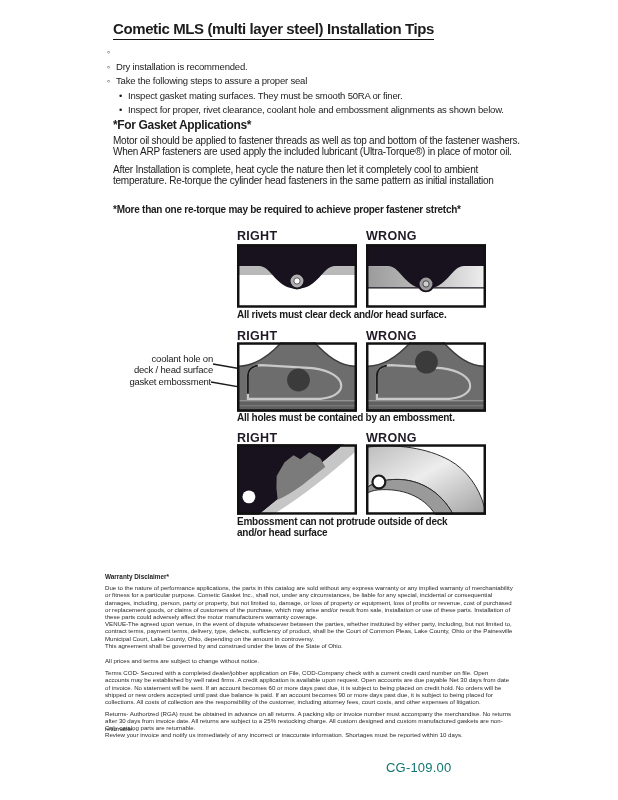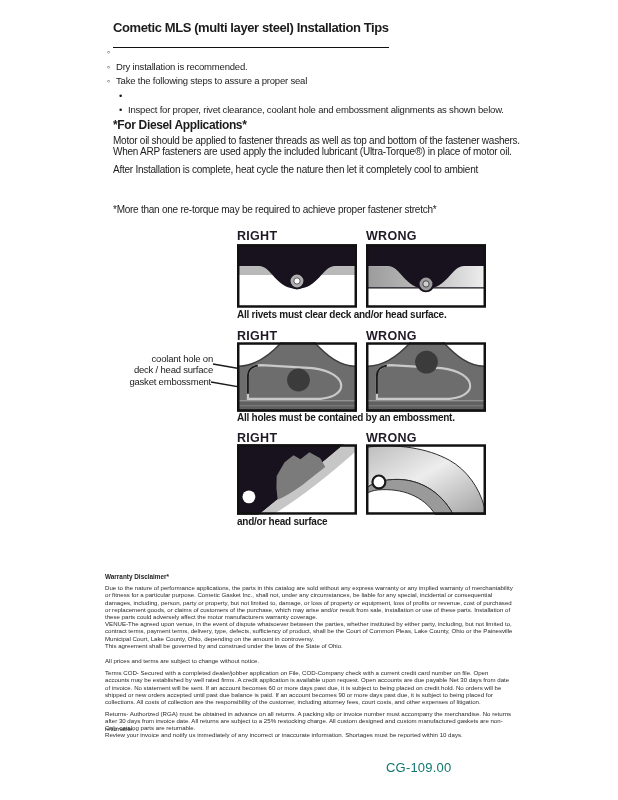--- a/index.html
+++ b/index.html
@@ -2,22 +2,22 @@
 <html><head>
 <meta charset="utf-8">
 <style>
   html,body{margin:0;padding:0;background:#ffffff;}
   .page{
     position:relative;width:618px;height:800px;background:#ffffff;overflow:hidden;
     font-family:"Liberation Sans", sans-serif;color:#1c1c1c;
   }
   .abs{position:absolute;}
   
-  .title{left:113px;top:20px;font-size:13px;font-weight:bold;letter-spacing:-0.4px;
-         border-bottom:1.6px solid #111;padding-bottom:12px;white-space:nowrap;}
+  .title{left:113px;top:20px;font-size:15px;font-weight:bold;letter-spacing:-0.4px;
+         border-bottom:1.6px solid #111;padding-bottom:2px;white-space:nowrap;}
   
   .bullets{left:107px;top:45px;width:500px;font-size:9.5px;letter-spacing:-0.2px;line-height:14.5px;}
   .bl{display:flex;white-space:nowrap;}
   .bl .mk{flex:none;width:9px;font-size:9px;}
   .bl.sub{margin-left:12px;}
   .bl.sub .mk{font-size:9.5px;}
   
   .dheading{left:113px;top:118px;font-size:12px;font-weight:bold;letter-spacing:-0.35px;white-space:nowrap;}
   .para{left:113px;font-size:10px;letter-spacing:-0.25px;line-height:10.8px;white-space:nowrap;}
   
@@ -45,36 +45,38 @@
     <div class="bl">
       <span class="mk">◦</span>
       <span>Dry installation is recommended.</span>
     </div>
     <div class="bl">
       <span class="mk">◦</span>
       <span>Take the following steps to assure a proper seal</span>
     </div>
     <div class="bl sub">
       <span class="mk">•</span>
+      <span>Inspect gasket mating surfaces.  They must be smooth 50RA or finer.</span>
     </div>
     <div class="bl sub">
       <span class="mk">•</span>
       <span>Inspect for proper, rivet clearance, coolant hole and embossment alignments as shown below.</span>
     </div>
   </div>
 
-  <div class="abs dheading">*For Diesel Applications*</div>
+  <div class="abs dheading">*For Gasket Applications*</div>
   <div class="abs para" style="top:136px;">
     <div>Motor oil should be applied to fastener threads as well as top and bottom of the fastener washers.</div>
     <div>When ARP fasteners are used apply the included lubricant (Ultra-Torque®) in place of motor oil.</div>
   </div>
   <div class="abs para" style="top:165px;">
     <div>After Installation is complete, heat cycle the nature then let it completely cool to ambient</div>
-  </div>
-  <div class="abs para" style="top:205px;">*More than one re-torque may be required to achieve proper fastener stretch*</div>
+    <div>temperature. Re-torque the cylinder head fasteners in the same pattern as initial installation</div>
+  </div>
+  <div class="abs para" style="top:205px;font-weight:bold;">*More than one re-torque may be required to achieve proper fastener stretch*</div>
 
   <div class="abs dlabel" style="left:237px;top:229px;">RIGHT</div>
   <div class="abs dlabel" style="left:366px;top:229px;">WRONG</div>
 
   <div class="abs" style="left:237px;top:244px;">
     <svg class="panel" width="120" height="64" viewBox="0 0 121 64">
       <rect x="0" y="0" width="121" height="64" fill="#ffffff"></rect>
       <rect x="0" y="22" width="121" height="9" fill="#b9b9b9"></rect>
       <path d="M0,0 H121 V22 H99 C86,22 82,45 60.5,45 C39,45 35,22 22,22 H0 Z" fill="#18121e"></path>
       <circle cx="60.5" cy="37" r="7.5" fill="#b0b0b0" stroke="#18121e" stroke-width="2"></circle>
@@ -171,20 +173,21 @@
         </linearGradient>
       </defs>
       <rect x="0" y="0" width="121" height="71" fill="#ffffff"></rect>
       <path d="M0,3 C32,-1 62,4 84,16 C102,26 114,44 119,62 L121,71 H88 C76,48 52,32 22,36 C14,37 6,40 0,44 Z" fill="url(#g2)" stroke="#2a2a2a" stroke-width="1"></path>
       <path d="M0,44 C6,40 14,37 22,36 C52,32 76,48 88,71 H70 C58,52 36,44 12,46 C7,46.5 3,48 0,50 Z" fill="#9a9a9a" stroke="#2a2a2a" stroke-width="1"></path>
       <circle cx="13" cy="38" r="6.5" fill="#ffffff" stroke="#1a1a1a" stroke-width="2.2"></circle>
       <rect x="1.25" y="1.25" width="118.5" height="68.5" fill="none" stroke="#111111" stroke-width="2.5"></rect>
     </svg>
   </div>
   <div class="abs caption" style="top:517px;line-height:10.5px;">
+    <div>Embossment can not protrude outside of deck</div>
     <div>and/or head surface</div>
   </div>
 
   <div class="abs fineheading">Warranty Disclaimer*</div>
   <div class="abs fine" style="top:584px;">Due to the nature of performance applications, the parts in this catalog are sold without any express warranty or any implied warranty of merchantability or fitness for a particular purpose. Cometic Gasket Inc., shall not, under any circumstances, be liable for any special, incidental or consequential damages, including, person, party or property, but not limited to, damage, or loss of property or equipment, loss of profits or revenue, cost of purchased or replacement goods, or claims of customers of the purchase, which may arise and/or result from sale, installation or use of these parts. Installation of these parts could adversely affect the motor manufacturers warranty coverage.</div>
   <div class="abs fine" style="top:620px;">
     <div>VENUE-The agreed upon venue, in the event of dispute whatsoever between the parties, whether instituted by either party, including, but not limited to, contract terms, payment terms, delivery, type, defects, sufficiency of product, shall be the Court of Common Pleas, Lake County, Ohio or the Painesville Municipal Court, Lake County, Ohio, depending on the amount in controversy.</div>
     <div>This agreement shall be governed by and construed under the laws of the State of Ohio.</div>
   </div>
   <div class="abs fine" style="top:657px;">All prices and terms are subject to change without notice.</div>

